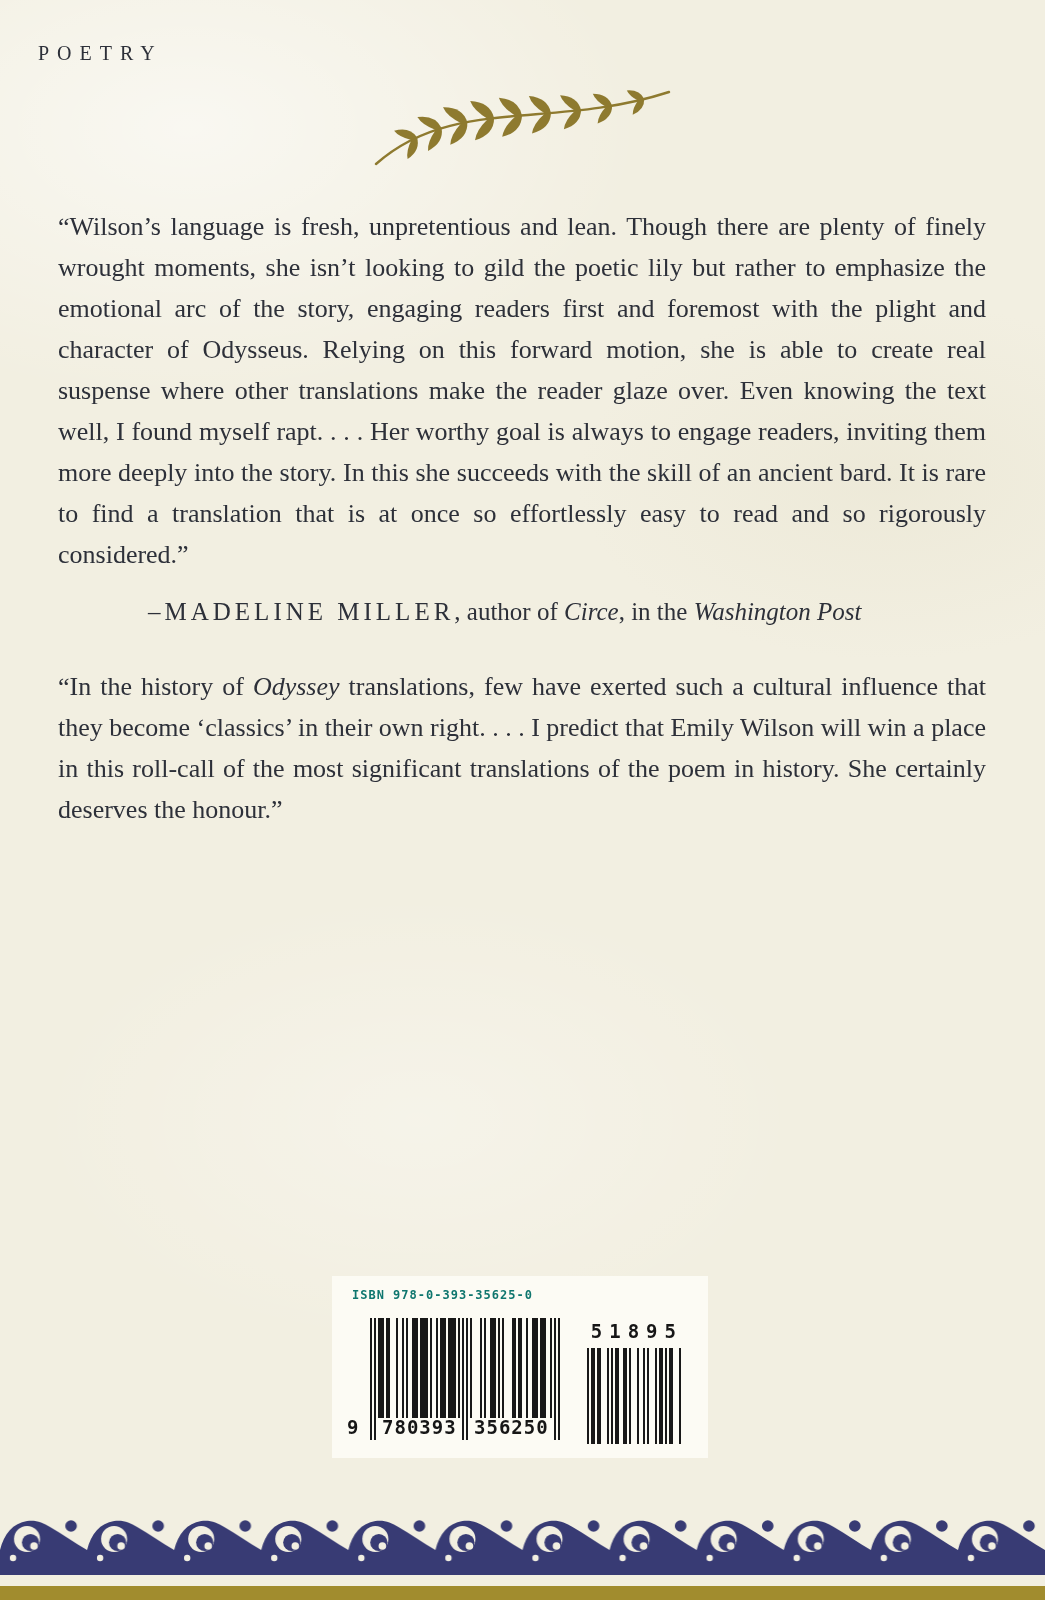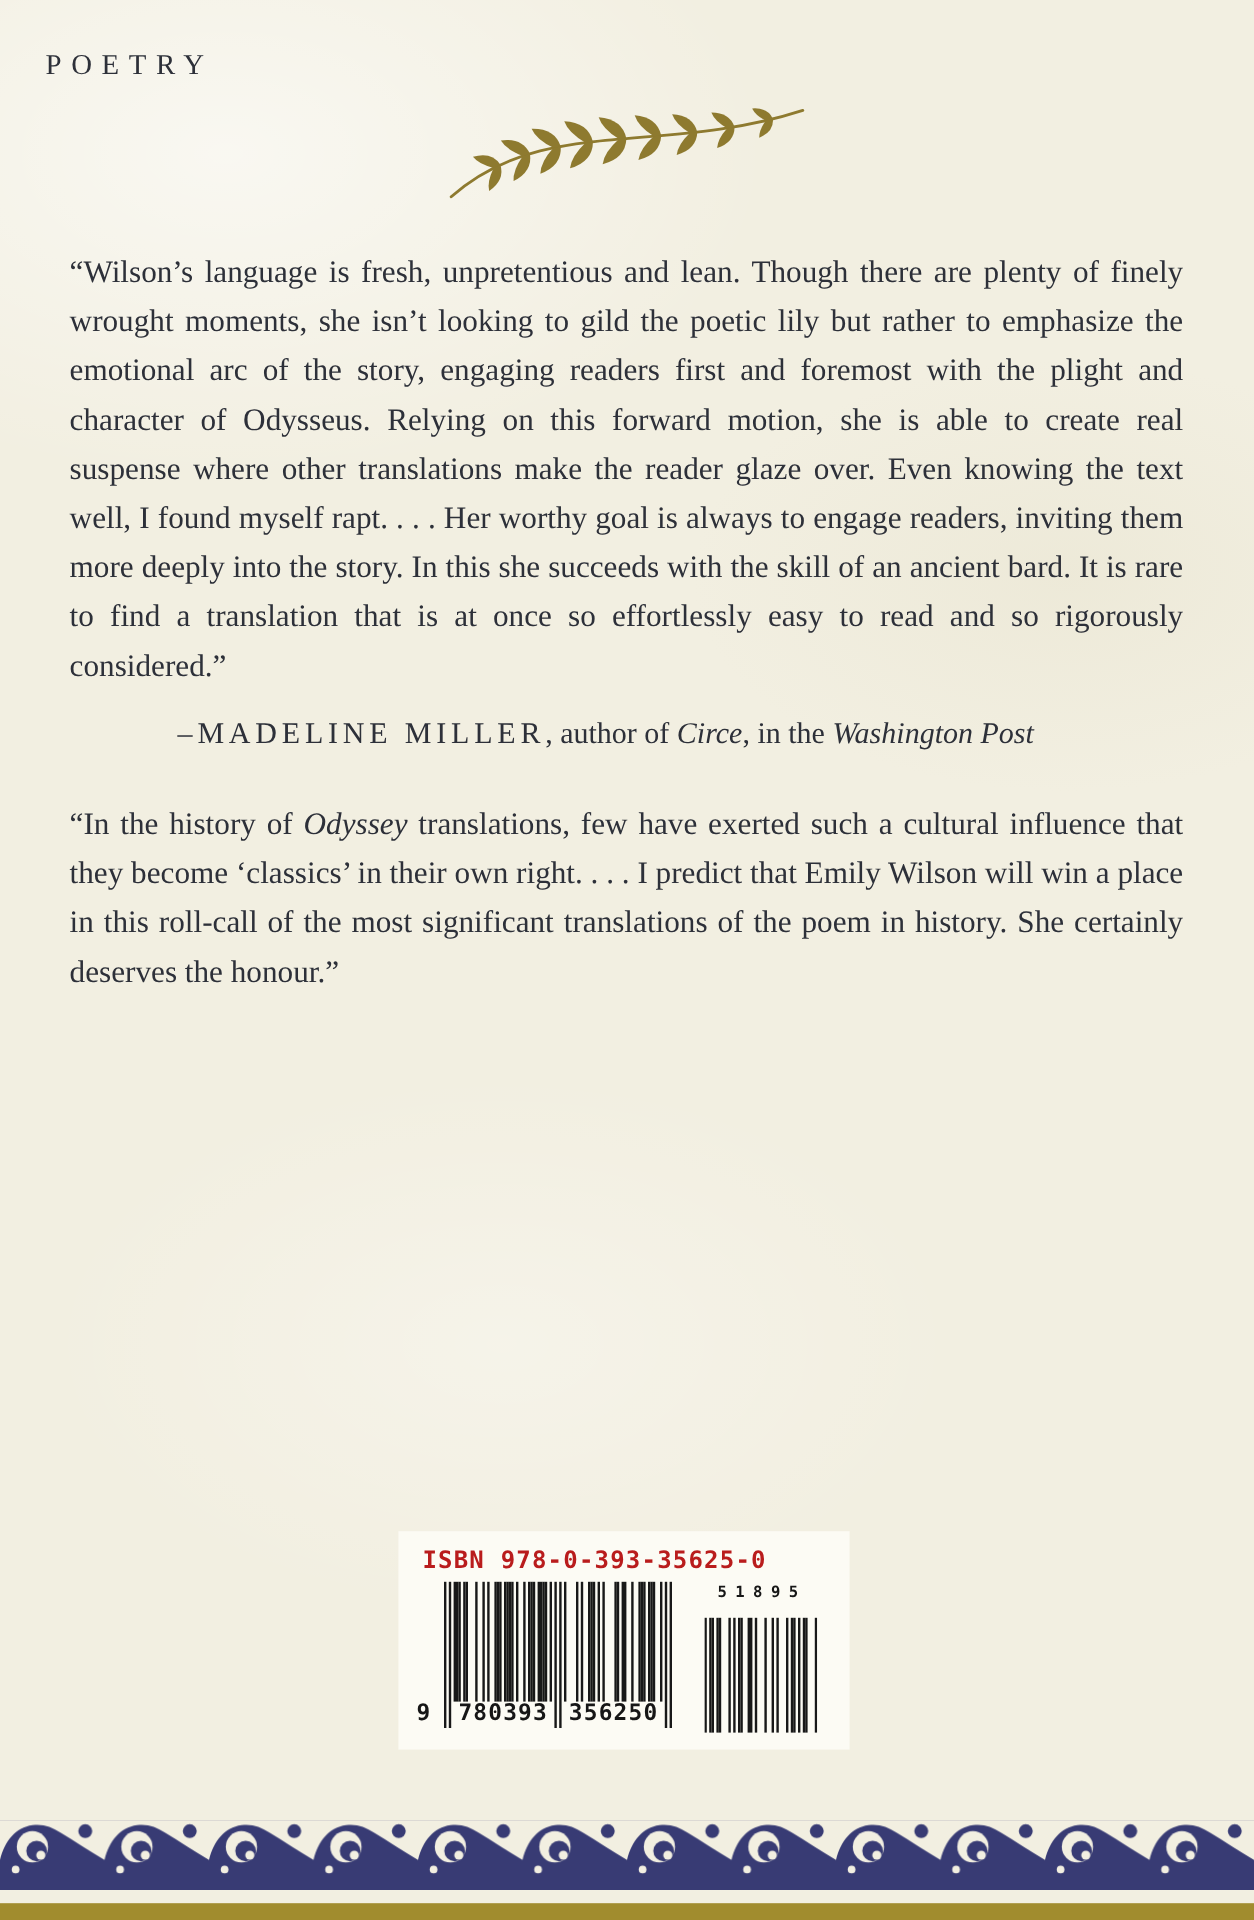--- a/index.html
+++ b/index.html
@@ -11,56 +11,56 @@
   
   .paper{
     position:absolute;inset:0;pointer-events:none;
     background-image:
       radial-gradient(ellipse 700px 420px at 18% 8%, rgba(255,255,255,.55), transparent 65%),
       radial-gradient(ellipse 520px 300px at 85% 30%, rgba(228,223,200,.35), transparent 60%),
       radial-gradient(ellipse 640px 380px at 40% 70%, rgba(255,255,255,.28), transparent 60%);
   }
   .poetry{
     position:absolute;left:38px;top:42px;
-    font-size:24px;letter-spacing:8px;color:var(--ink,#2d3039);
+    font-size:20px;letter-spacing:8px;color:var(--ink,#2d3039);
   }
   .branch{position:absolute;left:372px;top:84px;width:300px;height:90px;}
   .branch svg{width:100%;height:100%;overflow:visible;}
 
   #quotes{
     position:absolute;left:42px;top:190px;width:960px;color:var(--ink,#2d3039);
   }
   .quote{margin:0 0 34px 0;}
   .quote-body{margin:16px;font-size:26px;line-height:41px;text-align:justify;}
   .quote-attr{margin:0;padding-left:106px;font-size:25px;line-height:41px;}
   .attr-caps{letter-spacing:4px;margin-top:28px;}
   .it{font-style:italic;}
 
   .barcode-panel{
     position:absolute;left:332px;top:1276px;width:376px;height:182px;
     background:var(--panel,#fcfbf4);
   }
   .isbn-label{
     position:absolute;left:20px;top:12px;
     font-family:"DejaVu Sans Mono",monospace;font-weight:bold;
-    font-size:20px;letter-spacing:1px;color:#b91c1c;white-space:nowrap;
+    font-size:12px;letter-spacing:1px;color:#0f766e;white-space:nowrap;
   }
   #ean-svg{position:absolute;left:38px;top:42px;width:190px;height:122px;}
   #supp-svg{position:absolute;left:255px;top:72px;width:94px;height:96px;}
   .barcode-panel svg rect{fill:#181818;}
   .ean-digits{
     position:absolute;top:140px;left:0;width:240px;height:24px;
     font-family:"DejaVu Sans Mono",monospace;font-weight:bold;font-size:19px;color:#161616;
   }
   .ean-digits .d-prefix{position:absolute;left:15px;}
   .ean-digits .d-g1{position:absolute;left:50px;letter-spacing:1px;}
   .ean-digits .d-g2{position:absolute;left:142px;letter-spacing:1px;}
   .supp-digits{
-    position:absolute;left:255px;top:44px;width:96px;text-align:center;
-    font-family:"DejaVu Sans Mono",monospace;font-weight:bold;font-size:13px;
+    position:absolute;left:255px;top:44px;width:96px;text-align:right;
+    font-family:"DejaVu Sans Mono",monospace;font-weight:bold;font-size:19px;
     letter-spacing:7px;color:#161616;white-space:nowrap;
   }
   .wave-border{position:absolute;left:0;top:1517px;width:1045px;height:58px;}
   .gold-band{position:absolute;left:0;top:1586px;width:1045px;height:14px;background:var(--gold,#a18c2e);}
 </style>
 </head>
 <body>
 
 <div class="paper"></div>
 

